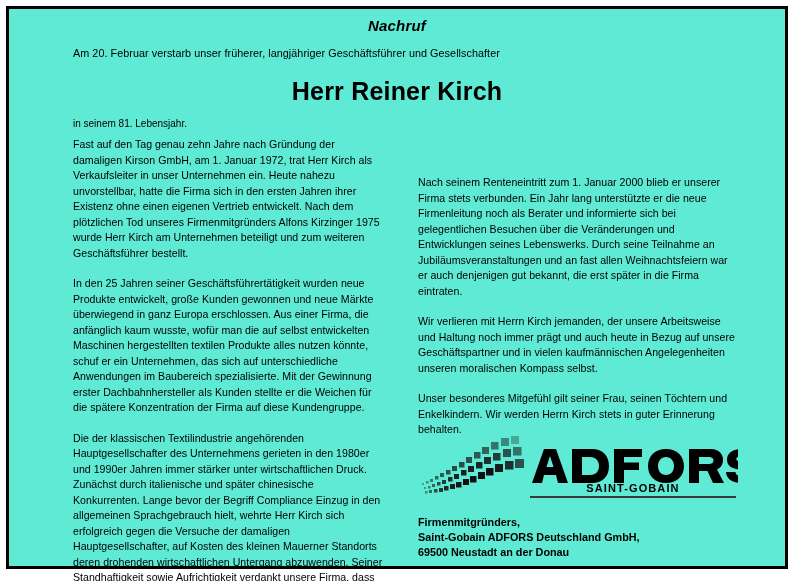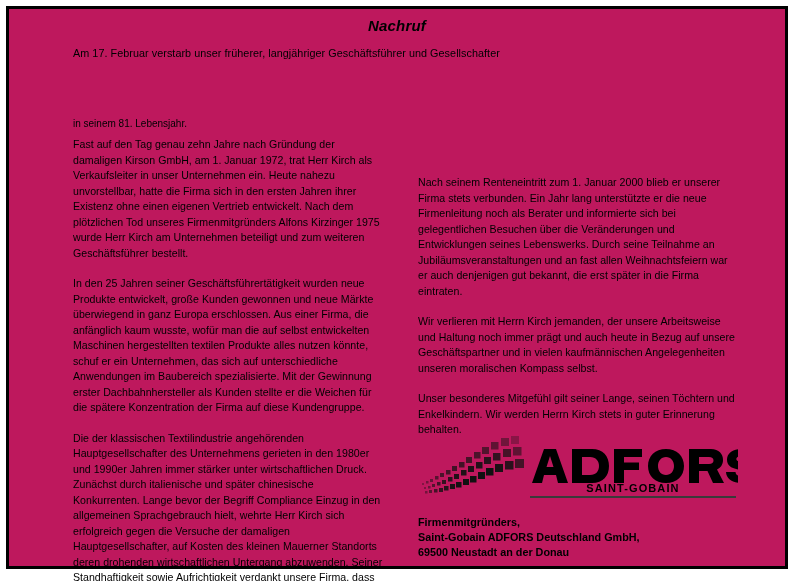--- a/index.html
+++ b/index.html
@@ -15,21 +15,21 @@
     overflow: hidden;
   }
   #page {
     position: absolute;
     left: 6px;
     top: 6px;
     width: 782px;
     height: 563px;
     border: 3px solid #000000;
     box-sizing: border-box;
-    background: #be185d;
+    background: #5eead4;
   }
   #inner {
     position: relative;
     width: 100%;
     height: 100%;
   }
 
   
   .notice-title {
     position: absolute;
@@ -141,35 +141,36 @@
   }
 </style>
 </head>
 <body>
 
 <div id="page">
   <div id="inner">
 
     <div class="notice-title">Nachruf</div>
 
-    <div class="intro-line">Am 17. Februar verstarb unser früherer, langjähriger Geschäftsführer und Gesellschafter</div>
-
+    <div class="intro-line">Am 20. Februar verstarb unser früherer, langjähriger Geschäftsführer und Gesellschafter</div>
+
+    <div class="name-heading">Herr Reiner Kirch</div>
 
     <div class="age-line">in seinem 81. Lebensjahr.</div>
 
     <div class="col col-left">
       <p>Fast auf den Tag genau zehn Jahre nach Gründung der damaligen Kirson GmbH, am 1. Januar 1972, trat Herr Kirch als Verkaufsleiter in unser Unternehmen ein. Heute nahezu unvorstellbar, hatte die Firma sich in den ersten Jahren ihrer Existenz ohne einen eigenen Vertrieb entwickelt. Nach dem plötzlichen Tod unseres Firmenmitgründers Alfons Kirzinger 1975 wurde Herr Kirch am Unternehmen beteiligt und zum weiteren Geschäftsführer bestellt.</p>
       <p>In den 25 Jahren seiner Geschäftsführertätigkeit wurden neue Produkte entwickelt, große Kunden gewonnen und neue Märkte überwiegend in ganz Europa erschlossen. Aus einer Firma, die anfänglich kaum wusste, wofür man die auf selbst entwickelten Maschinen hergestellten textilen Produkte alles nutzen könnte, schuf er ein Unternehmen, das sich auf unterschiedliche Anwendungen im Baubereich spezialisierte. Mit der Gewinnung erster Dachbahnhersteller als Kunden stellte er die Weichen für die spätere Konzentration der Firma auf diese Kundengruppe.</p>
       <p>Die der klassischen Textilindustrie angehörenden Hauptgesellschafter des Unternehmens gerieten in den 1980er und 1990er Jahren immer stärker unter wirtschaftlichen Druck. Zunächst durch italienische und später chinesische Konkurrenten. Lange bevor der Begriff Compliance Einzug in den allgemeinen Sprachgebrauch hielt, wehrte Herr Kirch sich erfolgreich gegen die Versuche der damaligen Hauptgesellschafter, auf Kosten des kleinen Mauerner Standorts deren drohenden wirtschaftlichen Untergang abzuwenden. Seiner Standhaftigkeit sowie Aufrichtigkeit verdankt unsere Firma, dass sie zu der Zeit nicht das Schicksal vieler Unternehmen der deutschen Textilbranche teilen musste.</p>
     </div>
 
     <div class="col col-right">
       <p>Nach seinem Renteneintritt zum 1. Januar 2000 blieb er unserer Firma stets verbunden. Ein Jahr lang unterstützte er die neue Firmenleitung noch als Berater und informierte sich bei gelegentlichen Besuchen über die Veränderungen und Entwicklungen seines Lebenswerks. Durch seine Teilnahme an Jubiläumsveranstaltungen und an fast allen Weihnachtsfeiern war er auch denjenigen gut bekannt, die erst später in die Firma eintraten.</p>
       <p>Wir verlieren mit Herrn Kirch jemanden, der unsere Arbeitsweise und Haltung noch immer prägt und auch heute in Bezug auf unsere Geschäftspartner und in vielen kaufmännischen Angelegenheiten unseren moralischen Kompass selbst.</p>
-      <p>Unser besonderes Mitgefühl gilt seiner Lange, seinen Töchtern und Enkelkindern. Wir werden Herrn Kirch stets in guter Erinnerung behalten.</p>
+      <p>Unser besonderes Mitgefühl gilt seiner Frau, seinen Töchtern und Enkelkindern. Wir werden Herrn Kirch stets in guter Erinnerung behalten.</p>
     </div>
 
     <div class="logo-block">
 
       <span class="logo-mesh">
         <svg width="112" height="62" viewBox="0 0 112 62" xmlns="http://www.w3.org/2000/svg">
           <g fill="#111111">
 
             <rect x="93" y="3" width="8" height="8" opacity="0.30"></rect>
             <rect x="83" y="5" width="8" height="8" opacity="0.45"></rect>

